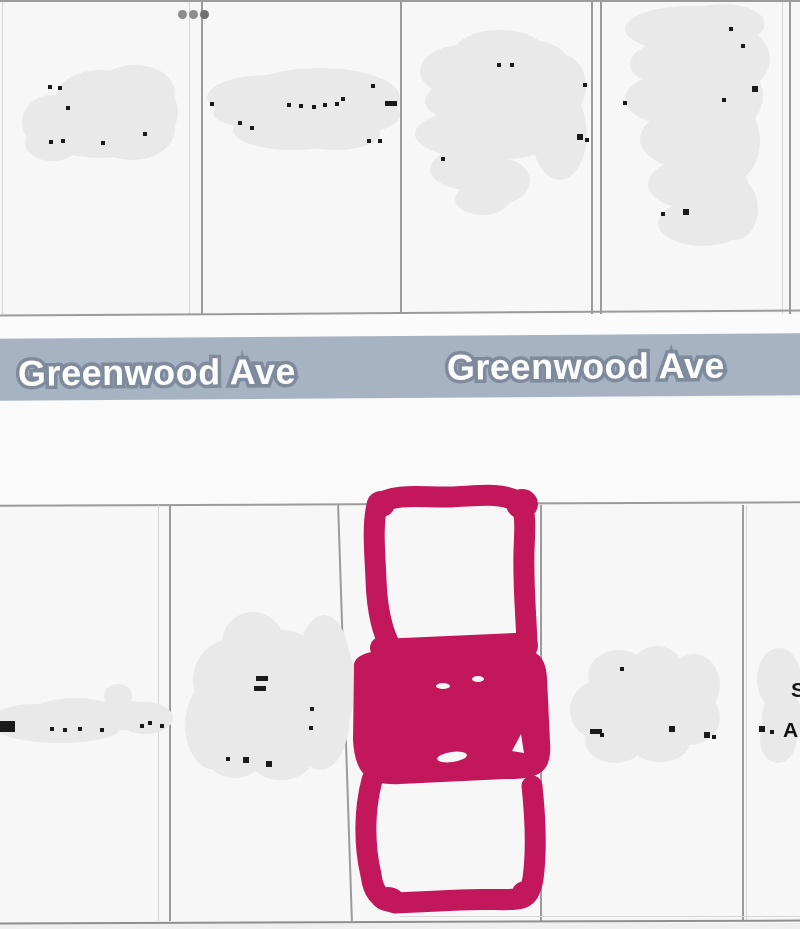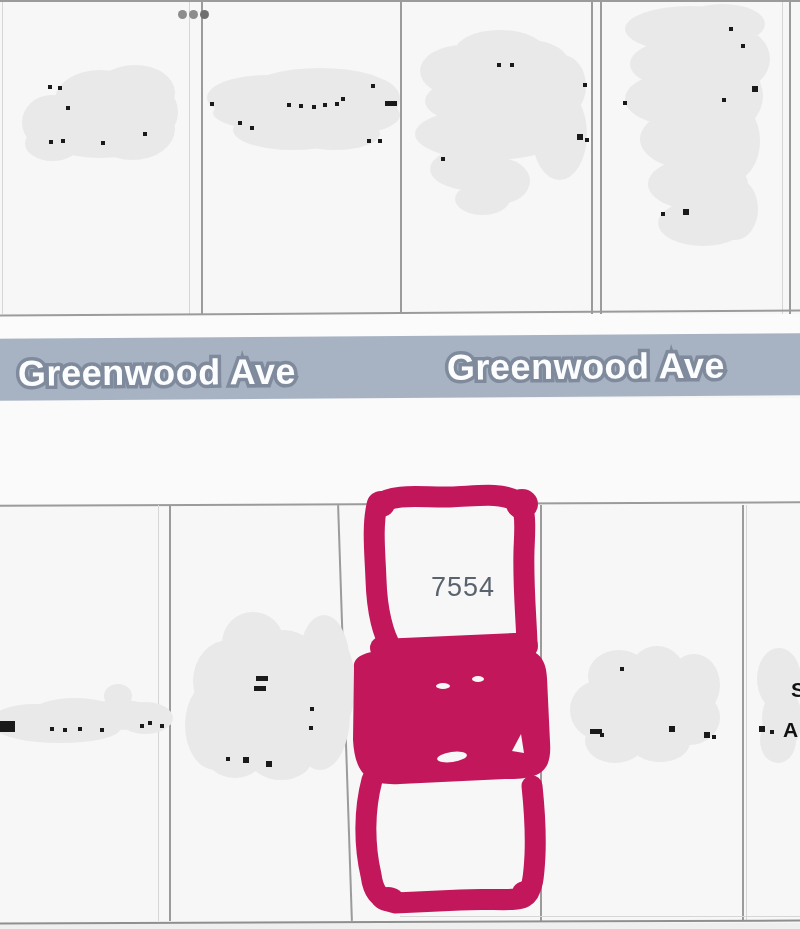--- a/index.html
+++ b/index.html
@@ -187,21 +187,20 @@
       <ellipse cx="525" cy="893" rx="13" ry="12"></ellipse>
     </g>
     <g fill="#f7f7f7">
       <ellipse cx="452" cy="757" rx="15" ry="5" transform="rotate(-8 452 757)"></ellipse>
       <path d="M512 751 l9 -17 l3 19 z"></path>
       <ellipse cx="443" cy="686" rx="7" ry="3"></ellipse>
       <ellipse cx="478" cy="679" rx="6" ry="3"></ellipse>
     </g>
   </svg>
 
-  <div id="parcelnum">7554</div>
 
   <div>
     <div class="dot" style="left:178px;top:10px;"></div>
     <div class="dot" style="left:189px;top:10px;"></div>
     <div class="dot" style="left:200px;top:10px;background:#707070;"></div>
   </div>
 
 </div>
 
 </body></html>

